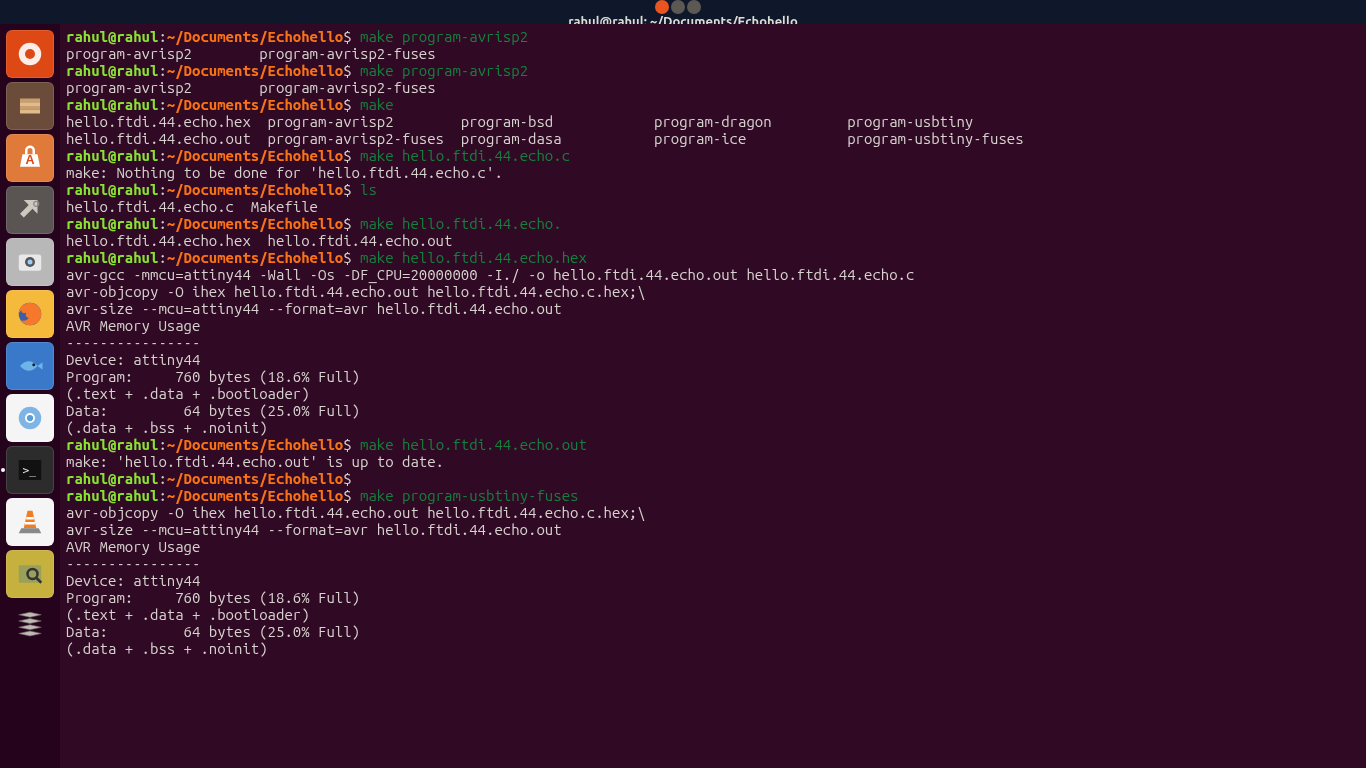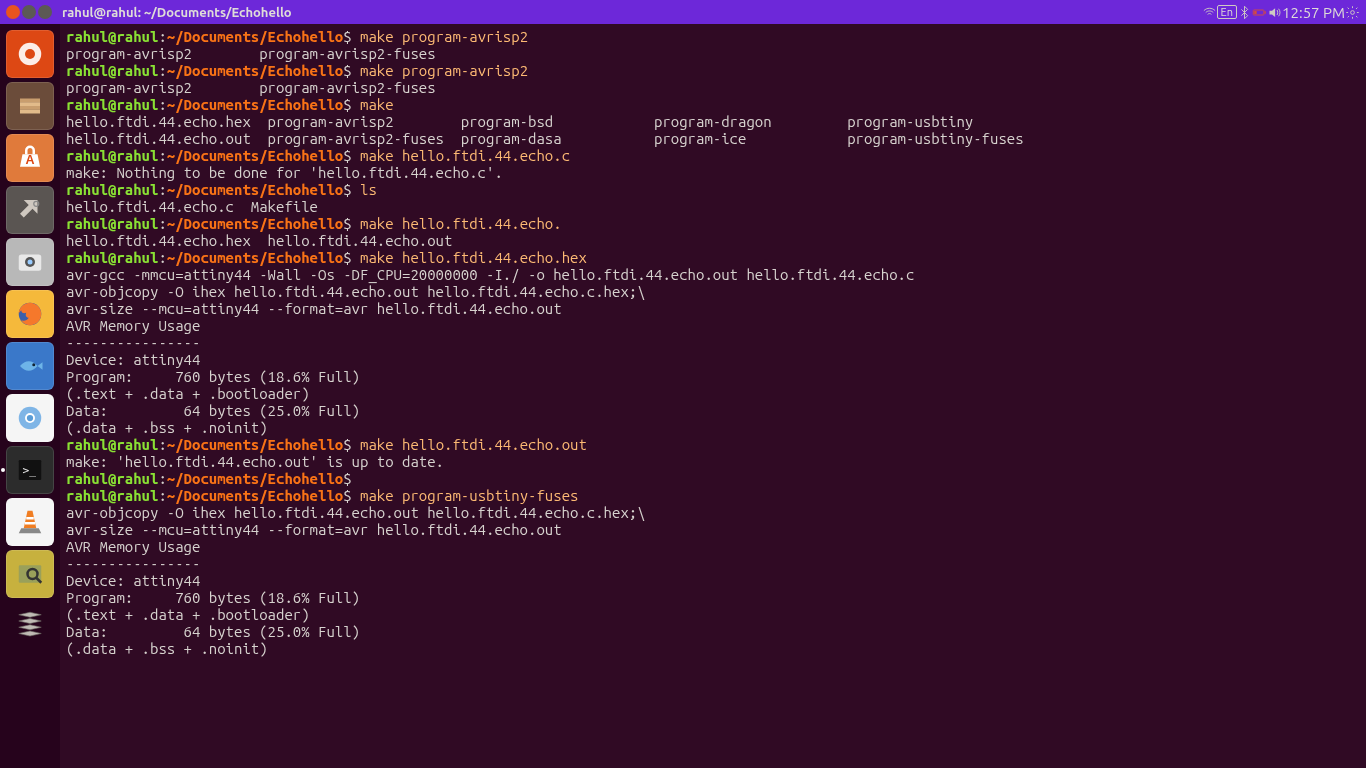--- a/index.html
+++ b/index.html
@@ -1,21 +1,21 @@
 <!DOCTYPE html>
 <html><head>
 <meta charset="utf-8">
 <style>
   * { margin:0; padding:0; box-sizing:border-box; }
   html,body { width:1366px; height:768px; overflow:hidden;
     font-family:"Ubuntu Mono","DejaVu Sans Mono",monospace; background:#2c001e; }
   
   .menubar { position:absolute; top:0; left:0; right:0; height:24px;
-    background:#6d28d9; color:#dfdcd8; display:flex; align-items:center;
-    font-family:Ubuntu,sans-serif; font-size:13px; padding:0 6px; }
+    background:#0f172a; color:#dfdcd8; display:flex; align-items:center;
+    font-family:Ubuntu,sans-serif; font-size:13px; padding:0 6px;flex-direction:column; }
   .menubar .win-btns { display:flex; gap:2px; margin-right:10px;}
   .menubar .win-btn { width:14px; height:14px; border-radius:7px; display:inline-block;}
   .menubar .app-title { flex:0 0 auto; font-weight:bold;}
   .menubar .spacer { flex:1; }
   .menubar .tray { display:flex; align-items:center; gap:0; }
   .menubar .tray span { display:inline-flex; align-items:center; }
   .menubar .en-box { border:1px solid #cfcac3; padding:0 3px; font-size:11px; border-radius:2px;}
   .menubar svg { width:15px; height:15px; stroke:#cfcac3; fill:none; stroke-width:1.5;}
   .menubar .batt svg { stroke:#d64b3f; }
   
@@ -28,21 +28,21 @@
   .launcher .pip { position:absolute; left:1px; width:4px; height:4px;
     background:#fff; border-radius:2px; }
   .launcher .tile svg { width:30px; height:30px; }
   
   .term { position:absolute; top:24px; left:60px; right:0; bottom:0;
     background:#300a24; color:#d7d3cf; font-size:15px; line-height:17px;
     padding:4px 6px; white-space:pre; overflow:hidden;}
   .pu  { color:#8ae234; font-weight:bold;text-align:center;}  
   .pp  { color:#f97316; font-weight:bold;}  
   .pc  { color:#d7d3cf;}                    
-  .cmd { color:#fdba74;}
+  .cmd { color:#15803d;}
 </style>
 </head>
 <body>
 
 <div class="menubar">
   <div class="win-btns">
     <span class="win-btn" style="background:#e95420"></span>
     <span class="win-btn" style="background:#5c5955"></span>
     <span class="win-btn" style="background:#5c5955"></span>
   </div>

